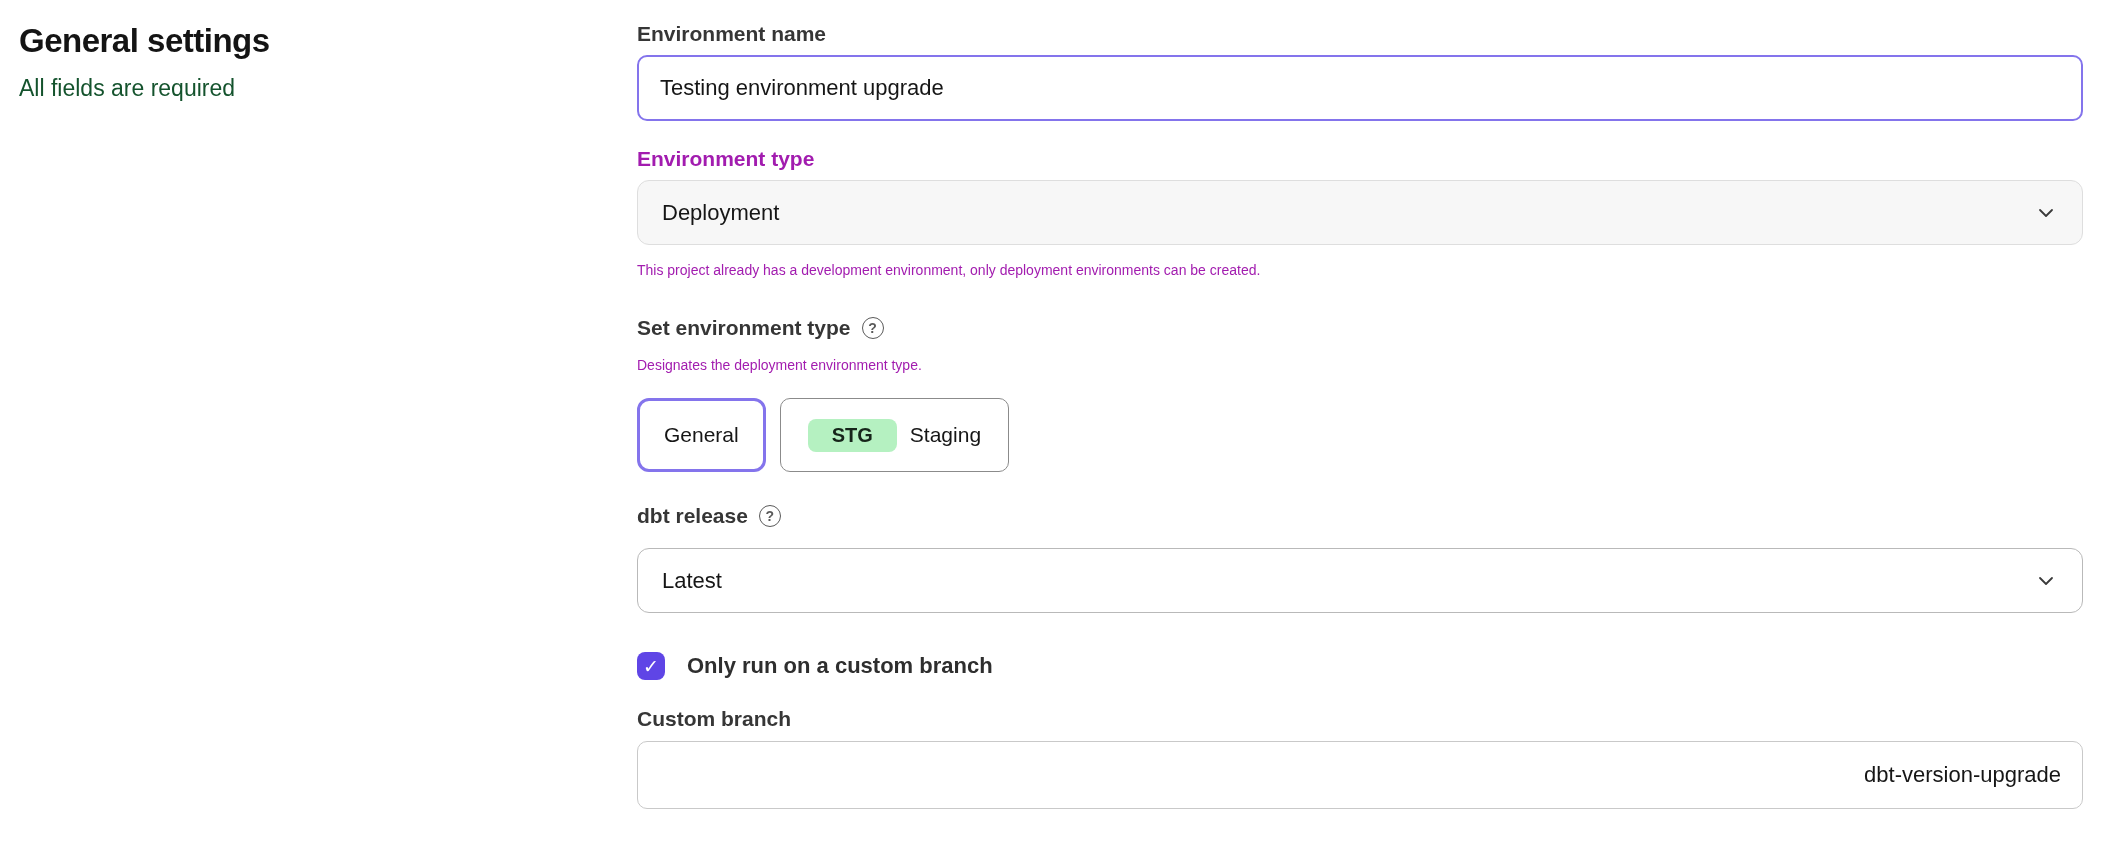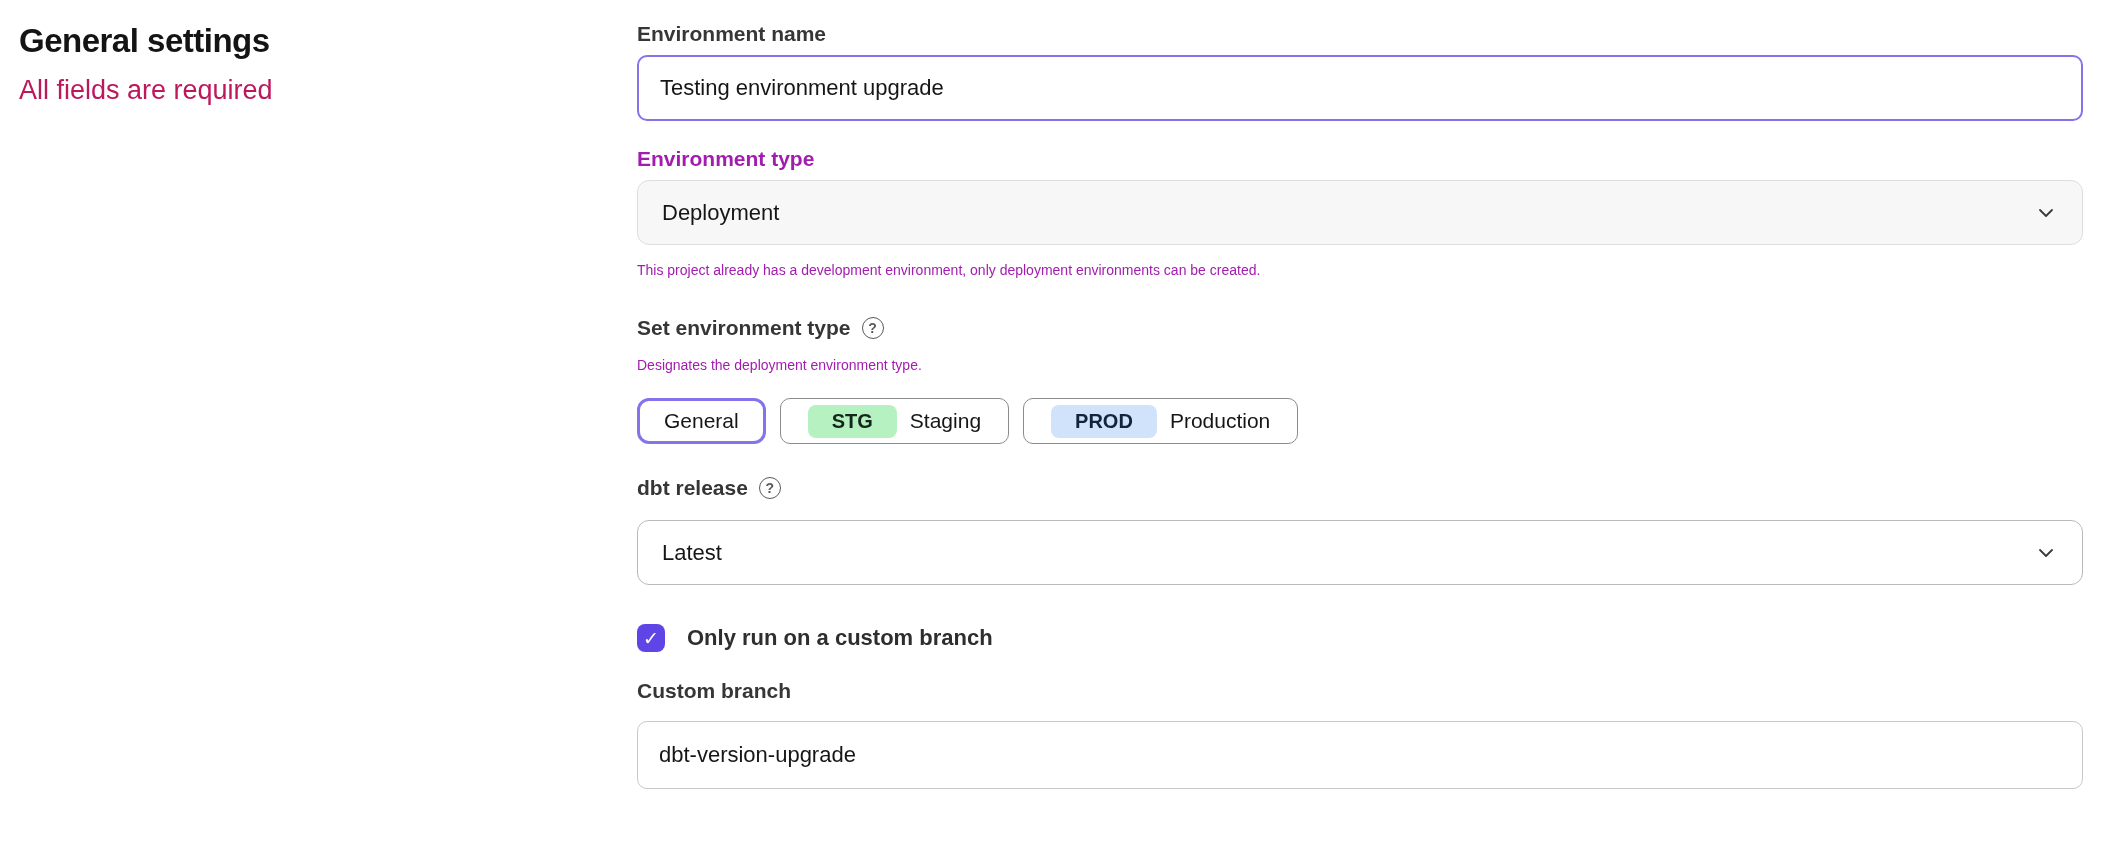--- a/index.html
+++ b/index.html
@@ -16,22 +16,22 @@
   .left-col { width: 618px; flex-shrink: 0; }
   .page-title {
     font-size: 33px;
     font-weight: 700;
     letter-spacing: -0.5px;
     color: #141414;
     line-height: 1.15;
   }
   .page-subtitle {
     margin-top: 15px;
-    font-size: 27px;
-    color: #be185d;
+    font-size: 23px;
+    color: #14532d;
   }
   
   .form-col { flex: 1; max-width: 1447px; }
 
   .field-label {
     font-size: 21px;
     font-weight: 600;
     color: #363636;
     line-height: 24px;
     display: flex;
@@ -102,21 +102,21 @@
     width: 20px;
     height: 20px;
   }
 
   .option-row {
     display: flex;
     gap: 14px;
     align-items: stretch;
   }
   .type-button {
-    height: 46px;
+    height: 74px;
     display: inline-flex;
     align-items: center;
     gap: 13px;
     padding: 0 27px;
     background: #ffffff;
     border: 1.3px solid #8b8b8b;
     border-radius: 10px;
     font-family: "Liberation Sans", "DejaVu Sans", sans-serif;
     font-size: 21px;
     color: #161616;
@@ -157,21 +157,21 @@
     flex-shrink: 0;
   }
   .checkbox-label {
     font-size: 22px;
     font-weight: 600;
     color: #2e2e2e;
   }
 
   
   .mt-9  { margin-top: 9px; }
-  .mt-6  { margin-top: 18px; }
+  .mt-6  { margin-top: 10px; text-align: right; }
   .mt-13 { margin-top: 13px; }
   .mt-20 { margin-top: 20px; }
   .mt-21 { margin-top: 21px; }
   .mt-26 { margin-top: 26px; }
   .mt-27 { margin-top: 27px; }
   .mt-32 { margin-top: 32px; }
   .mt-34 { margin-top: 34px; }
   .mt-39 { margin-top: 39px; }
 </style>
 </head>
@@ -208,24 +208,20 @@
     <div class="helper-text mt-13">Designates the deployment environment type.</div>
 
     <div class="option-row mt-21">
       <button class="type-button selected">
         <span>General</span>
       </button>
       <button class="type-button">
         <span class="type-badge staging">STG</span>
         <span>Staging</span>
       </button>
-      <button class="type-button">
-        <span class="type-badge production">PROD</span>
-        <span>Production</span>
-      </button>
     </div>
 
     
     <div class="field-label mt-32">
       <span>dbt release</span>
       <span class="help-icon">?</span>
     </div>
     <div class="select-box mt-20">
       <span>Latest</span>
       <svg class="chevron-icon" viewBox="0 0 20 20" fill="none">

